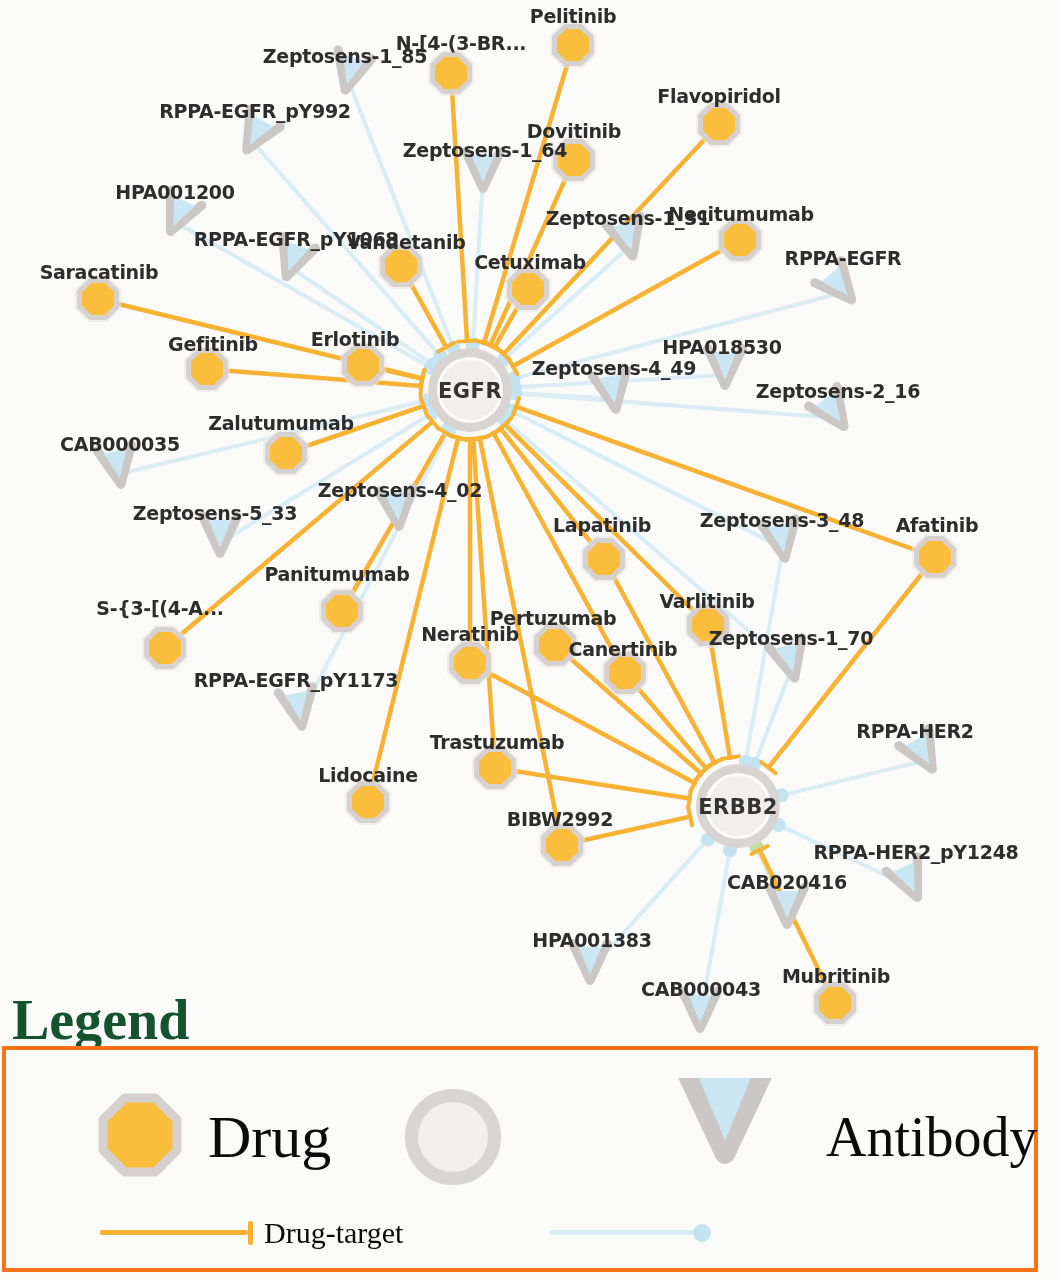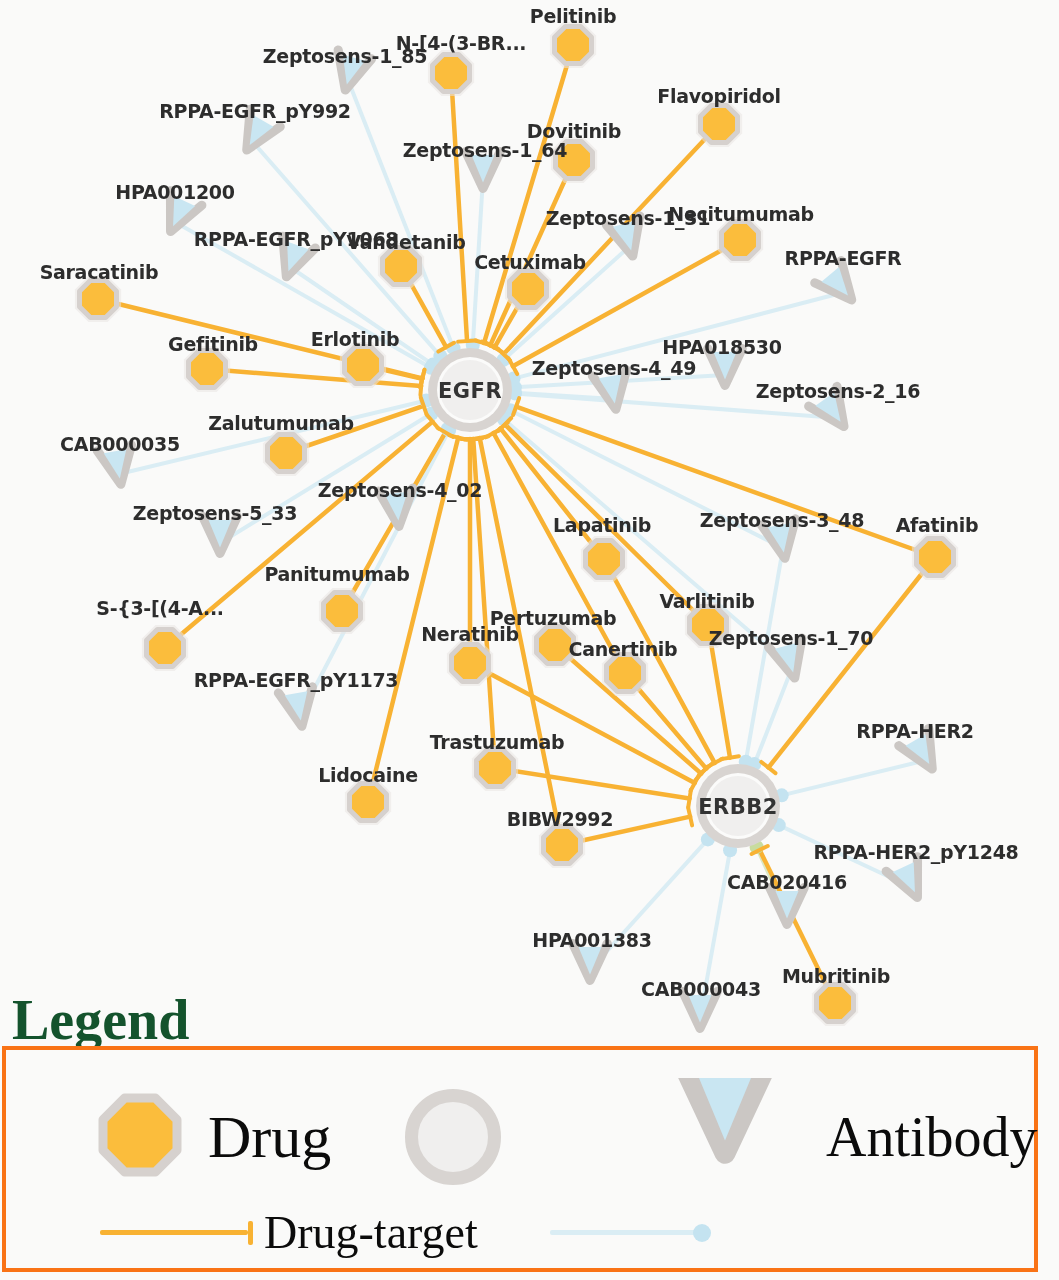--- a/index.html
+++ b/index.html
@@ -8,21 +8,21 @@
   #network{position:absolute;left:0;top:0;}
   .nlabel{font-family:"DejaVu Sans",sans-serif;font-weight:bold;font-size:19px;fill:#2D2D2D;letter-spacing:-0.3px;}
   .gene-label{font-family:"DejaVu Sans",sans-serif;font-weight:bold;font-size:21px;fill:#333333;letter-spacing:0.5px;}
   .legend-title{position:absolute;left:12px;top:988px;font-family:"Liberation Serif","DejaVu Serif",serif;
                 font-weight:bold;font-size:56px;color:#14532d;}
   .legend-box{position:absolute;left:2px;top:1046px;width:1028px;height:218px;border:4px solid #f97316;
               background:#FAFAF9;}
   .legend-box *{position:absolute;}
   .lg-text{font-family:"Liberation Serif","DejaVu Serif",serif;color:#0B0B0B;white-space:nowrap;}
   .lg-big{font-size:60px;line-height:84px;top:45px;}
-  .lg-small{font-size:46px;line-height:56px;top:155px;}
+  .lg-small{font-size:30px;line-height:56px;top:155px;}
   .lg-line{height:5px;top:180px;border-radius:2px;}
   .lg-tee{width:5px;height:24px;top:171px;border-radius:2px;}
   .lg-dot{width:18px;height:18px;border-radius:50%;top:174px;}
   .lg-gene{width:70px;height:70px;border-radius:50%;left:399px;top:39px;}
 </style>
 </head>
 <body>
 
 <div class="stage">
 

